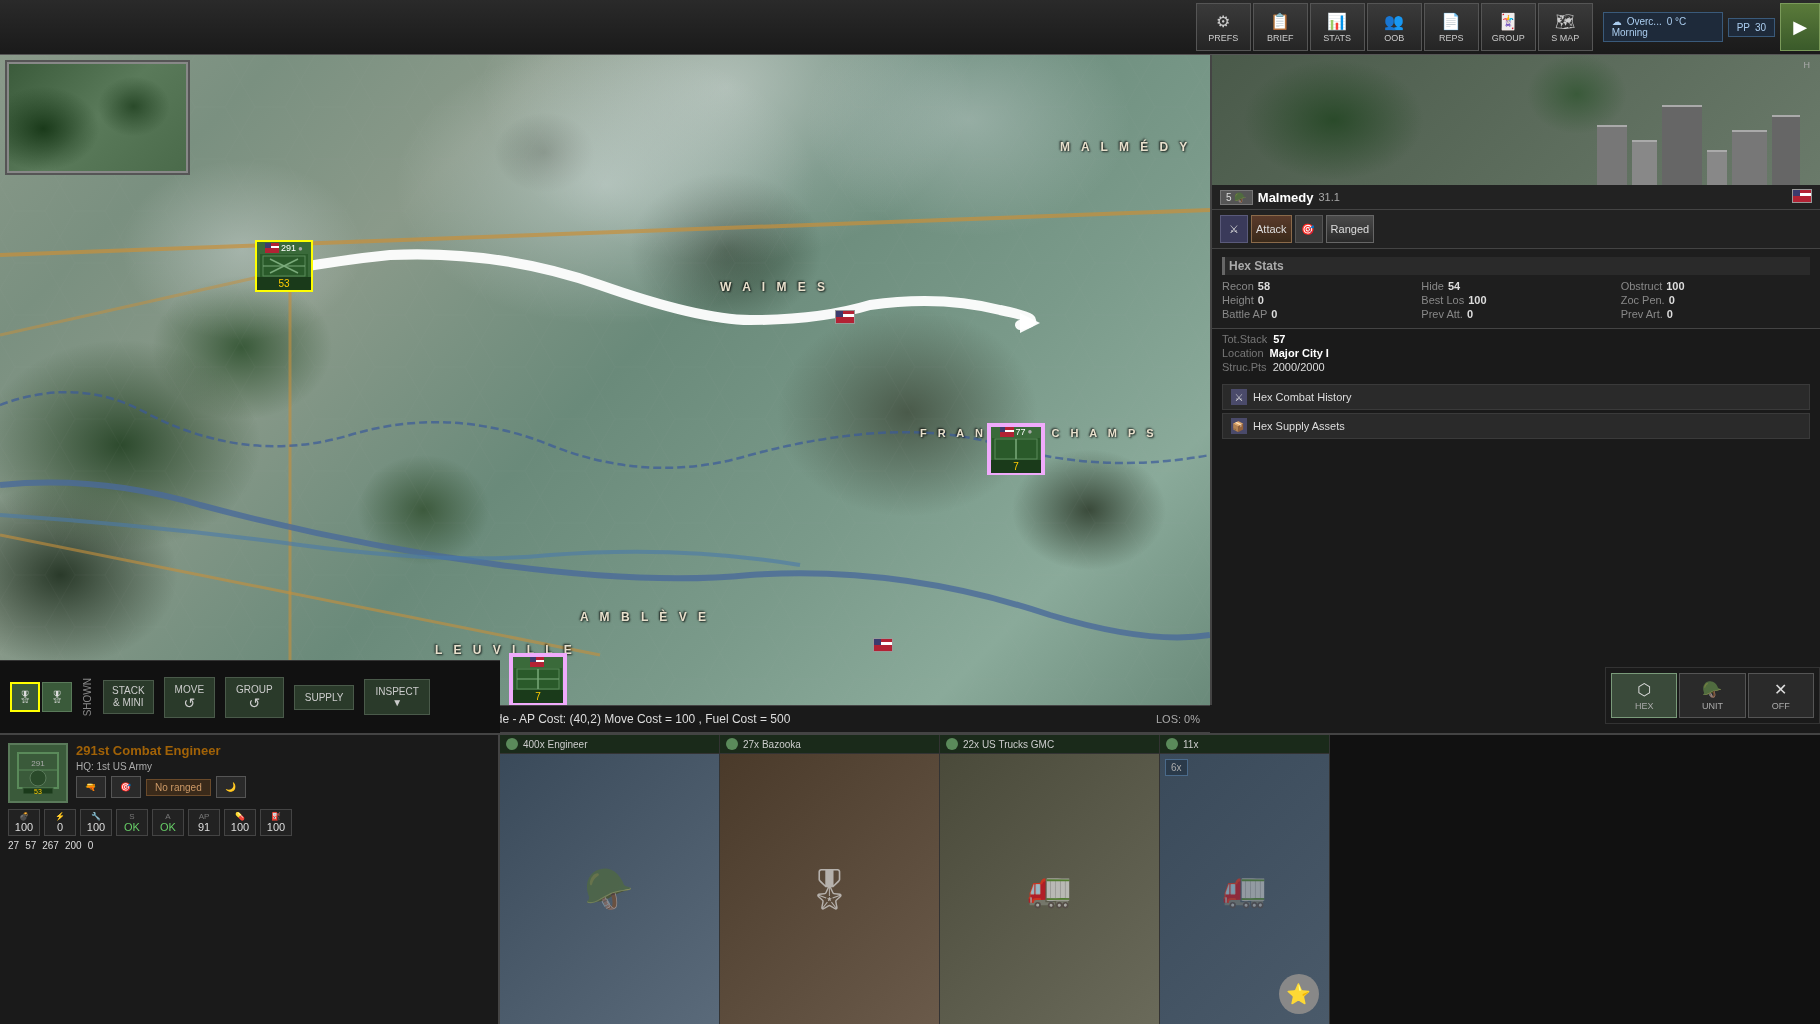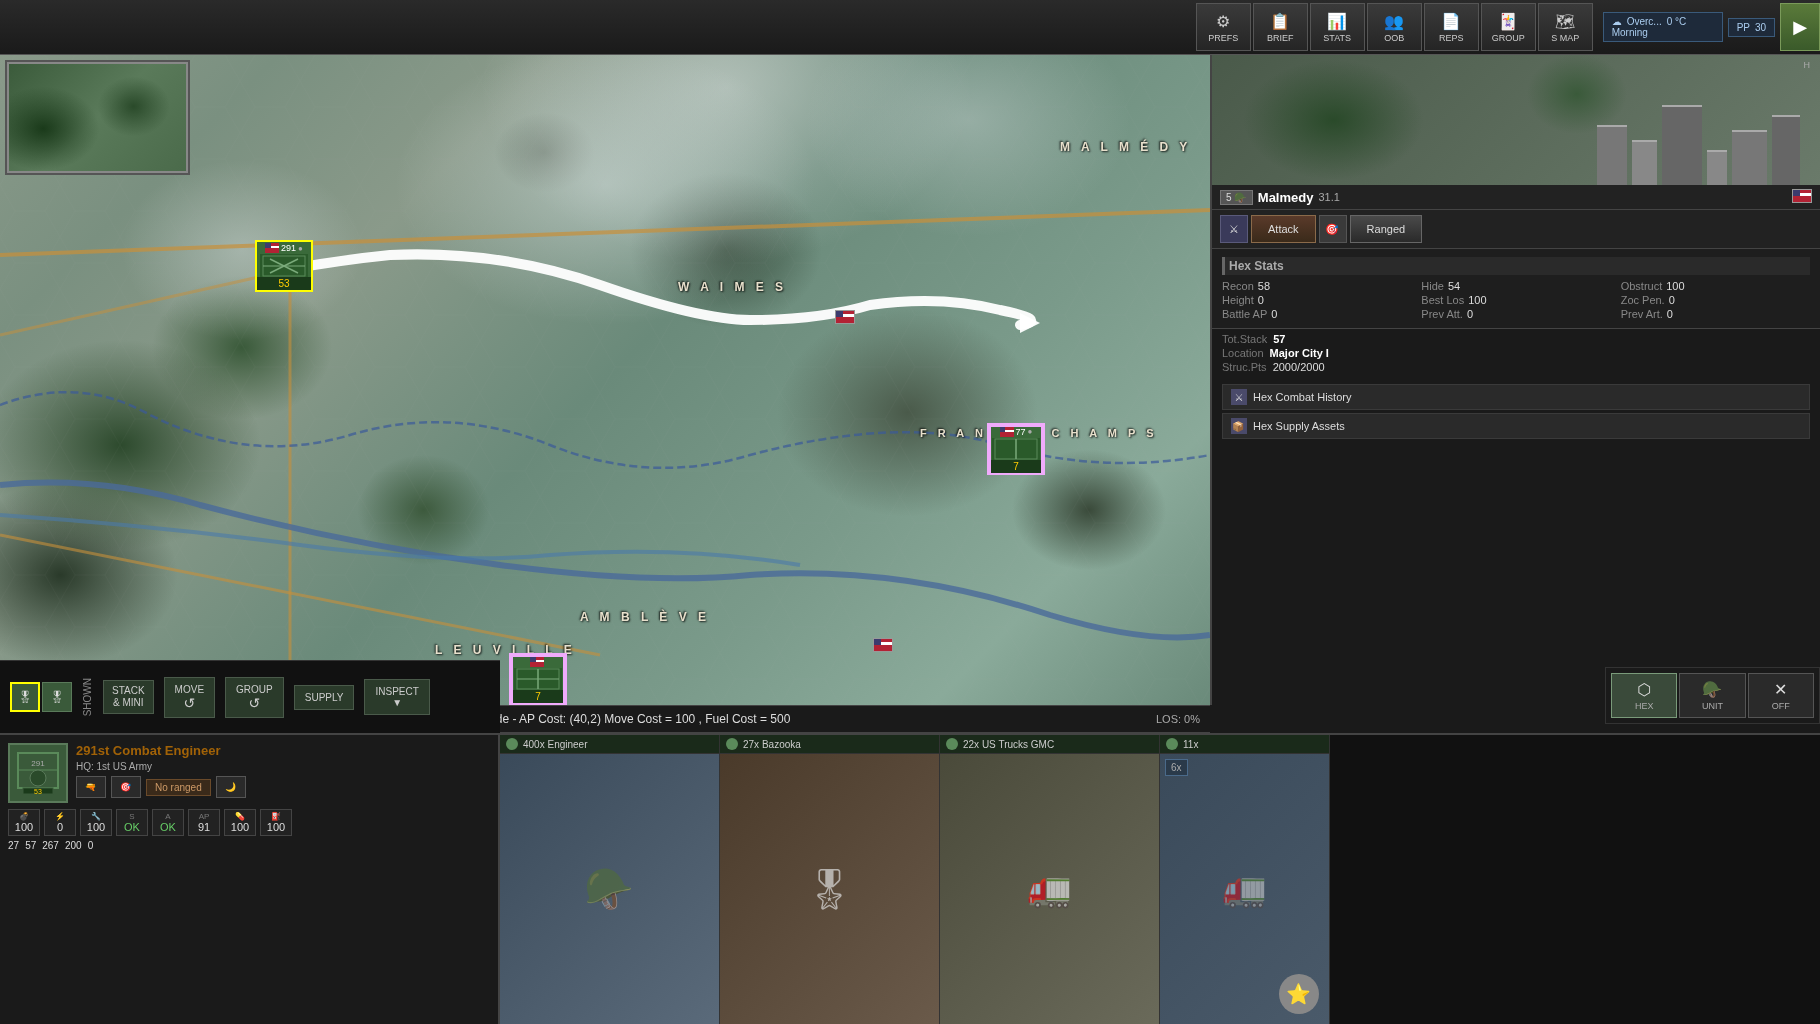--- a/index.html
+++ b/index.html
@@ -328,21 +328,21 @@
       display: flex;
       gap: 3px;
       padding: 5px 8px;
       background: #222;
       border-bottom: 1px solid #444;
     }
     .action-btn {
       background: linear-gradient(to bottom, #4a4a4a, #2a2a2a);
       border: 1px solid #666;
       color: #ddd;
-      padding: 4px 16px;
+      padding: 4px 4px;
       cursor: pointer;
       font-size: 11px;
     }
     .action-btn.active { background: linear-gradient(to bottom, #5a3a2a, #3a2a1a); border-color: #8a6a4a; }
 
     
     #hex-stats {
       padding: 8px 10px;
       border-bottom: 1px solid #444;
       background: #1e1e1e;
@@ -357,21 +357,21 @@
       border-left: 3px solid #666;
     }
     .hex-stats-grid {
       display: grid;
       grid-template-columns: 1fr 1fr 1fr;
       gap: 2px 10px;
       font-size: 11px;
     }
     .stat-item { display: flex; gap: 4px; align-items: center; }
     .stat-label { color: #888; }
-    .stat-value { color: #ddd; font-weight: normal; }
+    .stat-value { color: #ddd; font-weight: bold; }
     #location-info {
       padding: 4px 10px;
       font-size: 11px;
       color: #aaa;
     }
     .loc-row { display: flex; gap: 6px; align-items: center; margin-bottom: 2px; }
     .loc-label { color: #777; }
     .loc-value { color: #ddd; }
     .loc-value.bold { color: #fff; font-weight: bold; }
 
@@ -730,21 +730,21 @@
       <path d="M 0 430 Q 100 420 200 450 Q 350 490 500 510 Q 650 530 750 520 Q 900 510 1050 560 Q 1150 590 1210 580" fill="none" stroke="#4a6a9a" stroke-width="6" opacity="0.8"></path>
       <path d="M 0 460 Q 150 470 300 490 Q 450 510 550 500 Q 680 490 800 510" fill="none" stroke="#4a7aaa" stroke-width="4" opacity="0.6"></path>
 
       <path d="M 0 350 Q 80 320 150 360 Q 250 410 350 380 Q 450 350 550 390 Q 650 430 750 400 Q 900 360 1000 390 Q 1100 420 1210 400" fill="none" stroke="#3a5a9a" stroke-width="2.5" stroke-dasharray="8,4" opacity="0.7"></path>
 
       <path d="M 285 215 Q 340 205 390 200 Q 500 195 600 230 Q 700 265 750 265 Q 820 265 870 250 Q 940 240 1000 255 Q 1050 265 1020 270" fill="none" stroke="white" stroke-width="10" stroke-linecap="round" stroke-linejoin="round" opacity="0.95"></path>
 
       <polygon points="1020,258 1040,268 1020,278" fill="white" opacity="0.95"></polygon>
     </svg>
 
-    <div class="map-label" style="left:678px; top:225px;">W A I M E S</div>
+    <div class="map-label" style="left:720px; top:225px;">W A I M E S</div>
     <div class="map-label" style="left:580px; top:555px;">A M B L È V E</div>
     <div class="map-label" style="left:435px; top:588px;">L E U V I L L E</div>
     <div class="map-label" style="left:920px; top:372px; font-size:11px;">F R A N C O R C H A M P S</div>
     <div class="map-label" style="left:1060px; top:85px;">M A L M É D Y</div>
 
     <div class="unit-token selected" style="left:255px; top:185px;">
       <div class="unit-token-top">
         <div class="unit-flag" style="background: linear-gradient(to bottom, #b22234 0%, #b22234 25%, #fff 25%, #fff 50%, #b22234 50%); position:relative;">
           <div style="position:absolute;top:0;left:0;width:40%;height:50%;background:#3c3b6e;"></div>
         </div>

